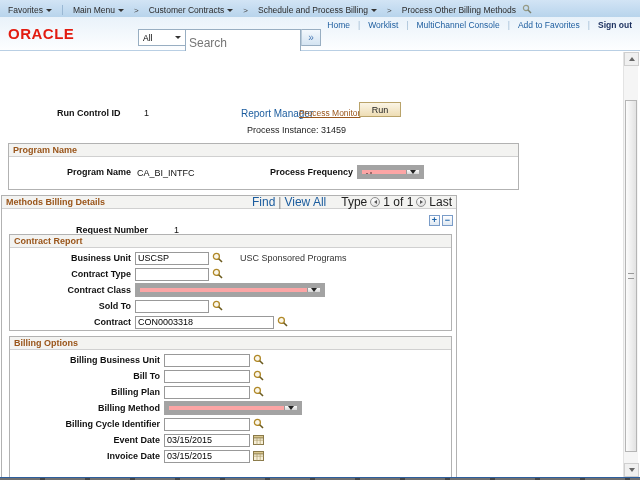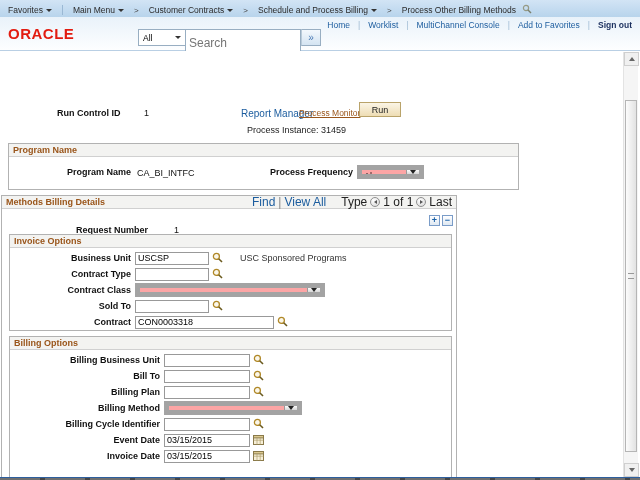--- a/index.html
+++ b/index.html
@@ -231,21 +231,21 @@
       <div class="rowctl">
         <span class="sqbtn">+</span>
         <span class="sqbtn">−</span>
       </div>
 
       <span class="req-lbl">Request Number</span>
       <span class="req-val">1</span>
 
       <div class="ps-box" id="contract-box">
         <div class="ps-box-hd">
-          <span>Invoice Options</span>
+          <span>Contract Report</span>
         </div>
         <div class="box-body">
           <div class="frow">
             <span class="lbl co-lbl">Business Unit</span>
             <span class="ctl">
               <input class="tbox w74" type="text" value="USCSP" style="">
               <span><svg width="11" height="11" viewBox="0 0 11 11">
                     <circle cx="4.4" cy="4.4" r="3" fill="#fbf7ea" stroke="#b08828" stroke-width="1.3"></circle>
                     <line x1="6.7" y1="6.7" x2="10" y2="10" stroke="#6b5a1e" stroke-width="1.6"></line>
                   </svg></span>

